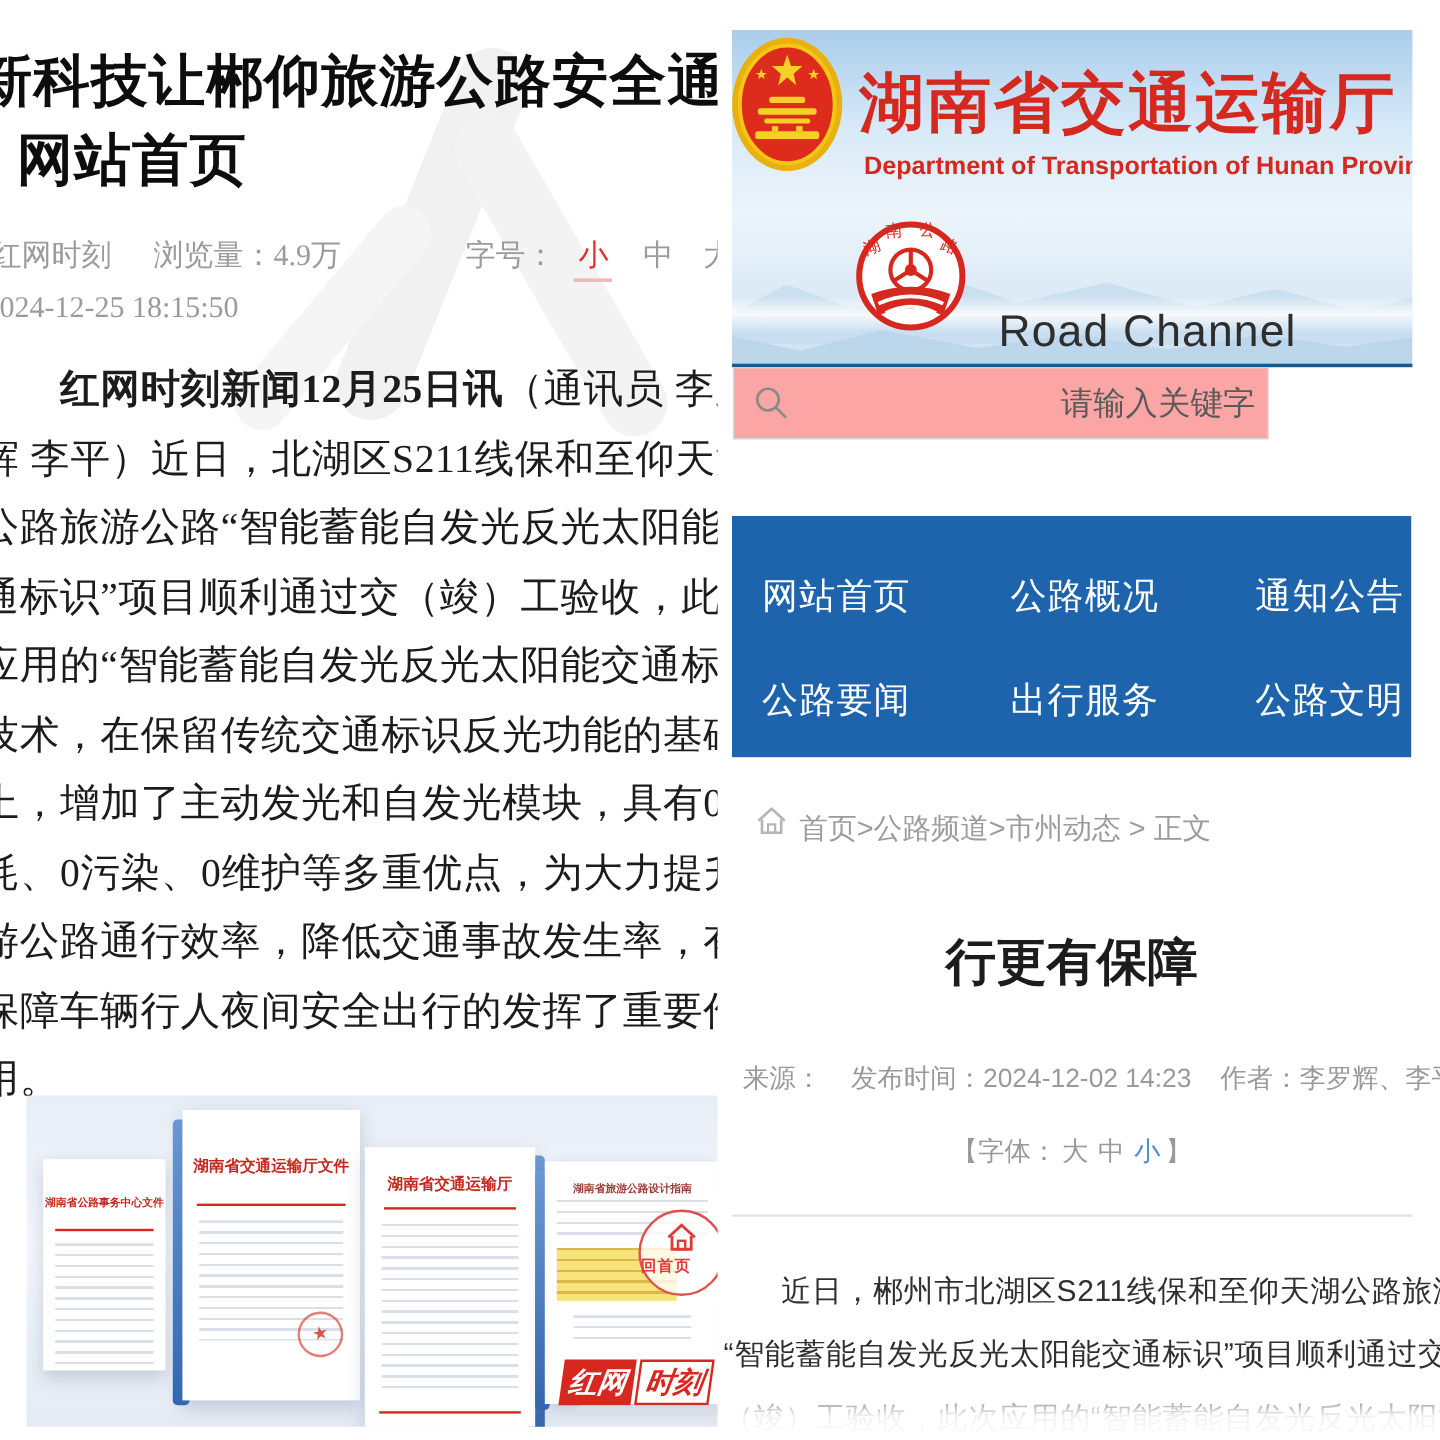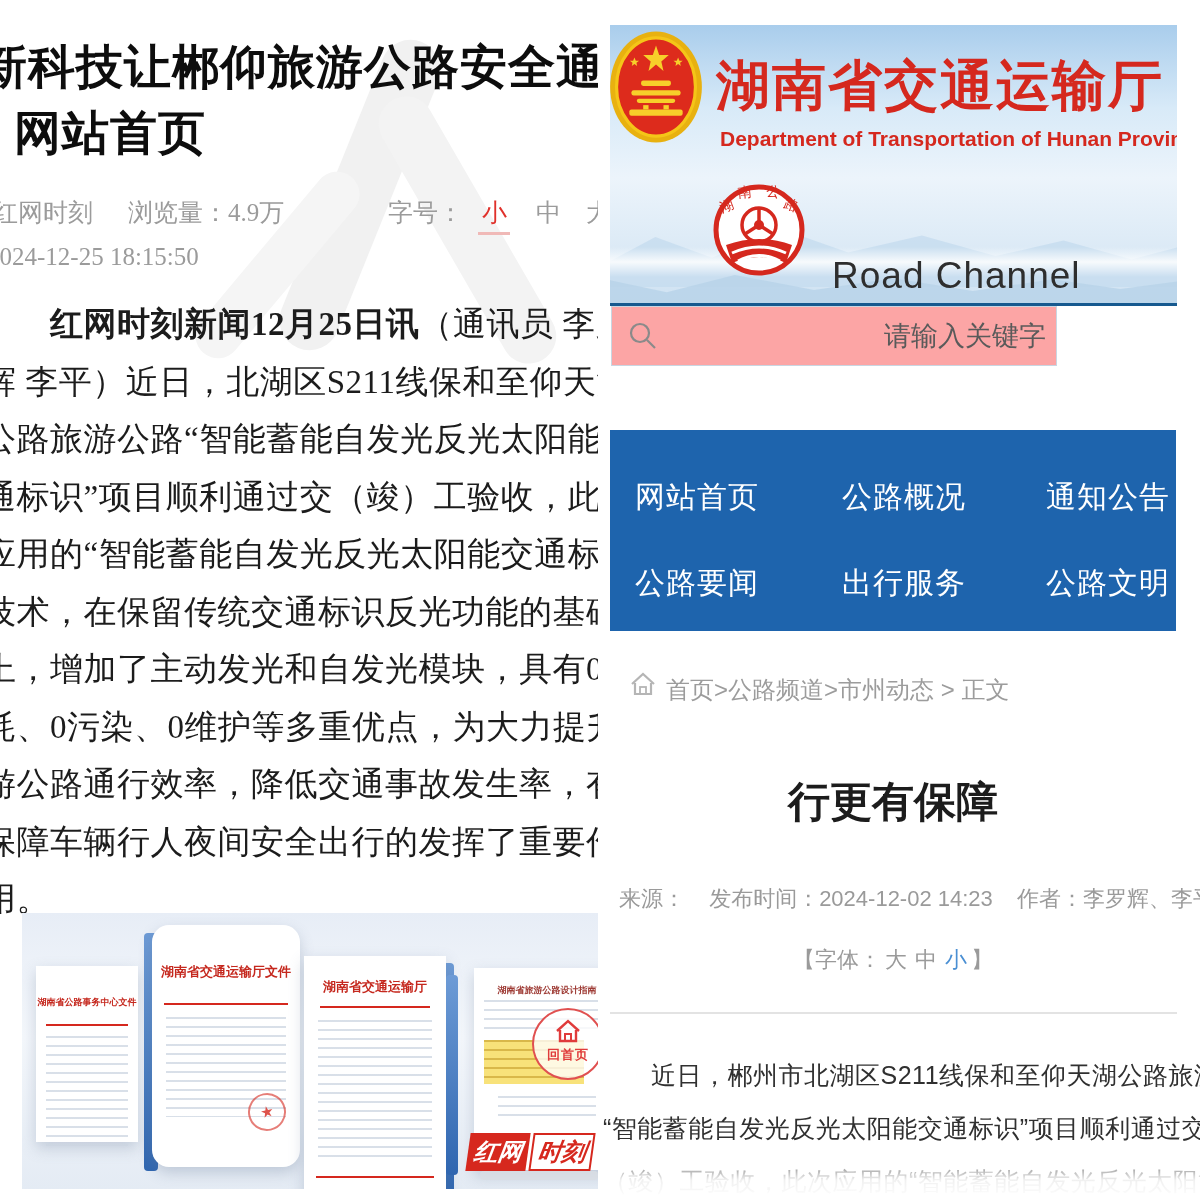--- a/index.html
+++ b/index.html
@@ -23,21 +23,21 @@
           background:linear-gradient(180deg,#e7edf6 0%,#f5f8fc 45%,#e4ebf4 100%);}
   .doc{position:absolute;background:#fff;box-shadow:0 6px 14px rgba(100,120,150,.30);}
   .spine{position:absolute;background:linear-gradient(180deg,#6d9bd6,#2f66b0);border-radius:4px;}
   .doc-title{position:absolute;left:0;right:0;text-align:center;font-family:"Liberation Serif",serif;
              font-weight:bold;color:#c5281e;white-space:nowrap;overflow:hidden;}
   .stripes{position:absolute;background:repeating-linear-gradient(180deg,#ccd5e1 0 2px,transparent 2px 9px);opacity:.75;}
   .redrule{position:absolute;background:#d5281e;height:2px;}
   .stamp{position:absolute;width:34px;height:34px;border:2px solid rgba(214,40,30,.6);border-radius:50%;
          color:rgba(214,40,30,.8);font-size:15px;text-align:center;line-height:34px;transform:rotate(-12deg);}
   #home-btn{position:absolute;left:510px;top:95px;width:68px;height:68px;border-radius:50%;
-            background:rgba(255,255,255,.78);border:2px solid #e05050;text-align:center;}
+            background:rgba(255,255,255,.78);border:2px solid #e05050;}
   #home-btn .hb-label{display:block;margin-top:36px;font-size:13px;font-weight:bold;color:#e03b3b;letter-spacing:1px;}
   #rednet-logo{position:absolute;left:446px;top:220px;transform:skewX(-8deg);white-space:nowrap;}
   #rednet-logo .r1{display:inline-block;background:#d6281e;color:#fff;font-style:italic;font-weight:bold;
                    font-size:24px;padding:3px 6px;}
   #rednet-logo .r2{display:inline-block;background:#fff;color:#d6281e;border:2px solid #d6281e;font-style:italic;
                    font-weight:bold;font-size:24px;padding:1px 5px;margin-left:3px;}
   .smudge{position:absolute;left:458px;top:258px;width:118px;height:9px;background:#d9dde3;border-radius:4px;opacity:.8;}
 
   
   #right-page{position:absolute;left:610px;top:0;width:590px;height:1200px;background:#fff;}
@@ -117,37 +117,37 @@
 
     <div id="figure">
 
       <div class="doc" style="left:14px;top:53px;width:102px;height:176px;">
         <div class="doc-title" style="top:30px;font-size:9px;">湖南省公路事务中心文件</div>
         <div class="redrule" style="left:10px;right:10px;top:58px;"></div>
         <div class="stripes" style="left:10px;right:10px;top:70px;height:110px;"></div>
       </div>
 
       <div class="spine" style="left:122px;top:20px;width:14px;height:238px;"></div>
-      <div class="doc" style="left:130px;top:12px;width:148px;height:242px;border-radius:17px;">
+      <div class="doc" style="left:130px;top:12px;width:148px;height:242px;">
         <div class="doc-title" style="top:38px;font-size:13px;">湖南省交通运输厅文件</div>
         <div class="redrule" style="left:12px;right:12px;top:78px;"></div>
         <div class="stripes" style="left:14px;right:14px;top:92px;height:100px;"></div>
         <div class="stamp" style="left:96px;top:168px;">★</div>
       </div>
 
       <div class="spine" style="left:418px;top:50px;width:14px;height:232px;"></div>
       <div class="doc" style="left:282px;top:43px;width:142px;height:238px;">
         <div class="doc-title" style="top:22px;font-size:13px;">湖南省交通运输厅</div>
         <div class="redrule" style="left:16px;right:16px;top:50px;"></div>
         <div class="stripes" style="left:14px;right:14px;top:64px;height:140px;"></div>
         <div class="redrule" style="left:12px;right:12px;bottom:16px;"></div>
       </div>
 
       <div class="spine" style="left:424px;top:62px;width:12px;height:200px;"></div>
-      <div class="doc" style="left:452px;top:55px;width:146px;height:202px;">
+      <div class="doc" style="left:432px;top:55px;width:146px;height:202px;">
         <div class="doc-title" style="top:16px;font-size:9px;color:#9e3b35;">湖南省旅游公路设计指南</div>
         <div class="stripes" style="left:10px;right:10px;top:32px;height:36px;"></div>
         <div class="abs" style="left:10px;top:72px;width:100px;height:44px;background:repeating-linear-gradient(180deg,#d9b84a 0 2px,#f8e27a 2px 9px);"></div>
         <div class="stripes" style="left:24px;right:24px;top:128px;height:20px;"></div>
       </div>
 
       <div id="home-btn">
         <svg class="abs" style="left:20px;top:8px;" width="28" height="26" viewBox="0 0 28 26">
           <path d="M3,13 L14,3 L25,13" fill="none" stroke="#e03b3b" stroke-width="2.4"></path>
           <path d="M6,12 L6,23 L22,23 L22,12" fill="none" stroke="#e03b3b" stroke-width="2.4"></path>

